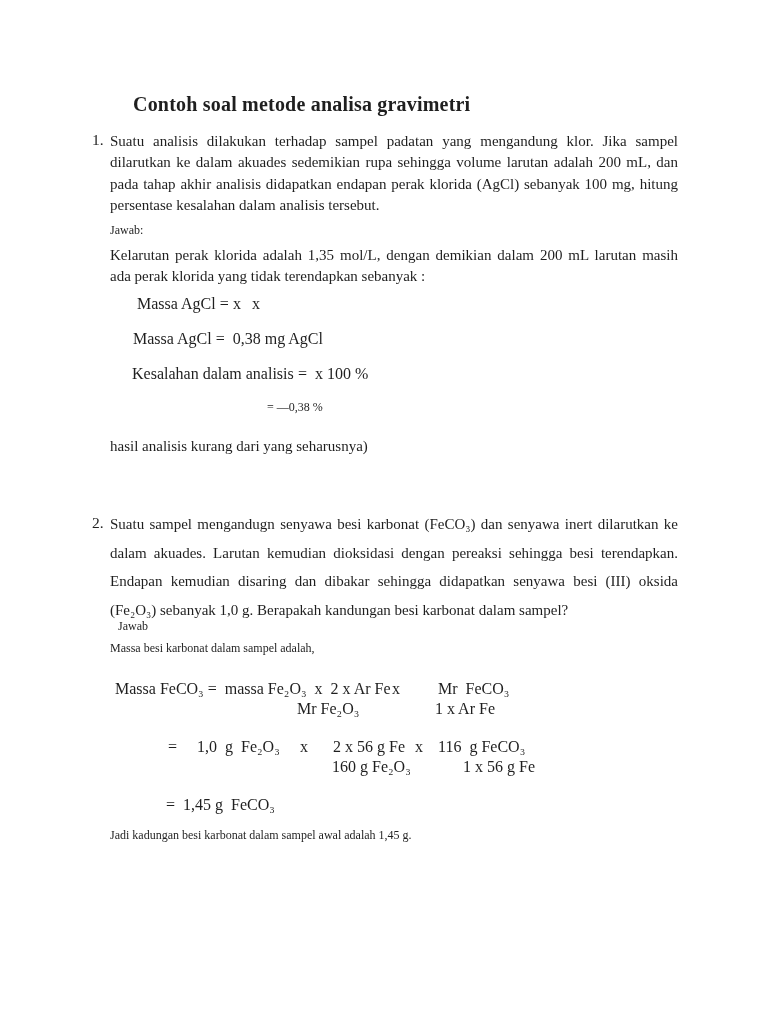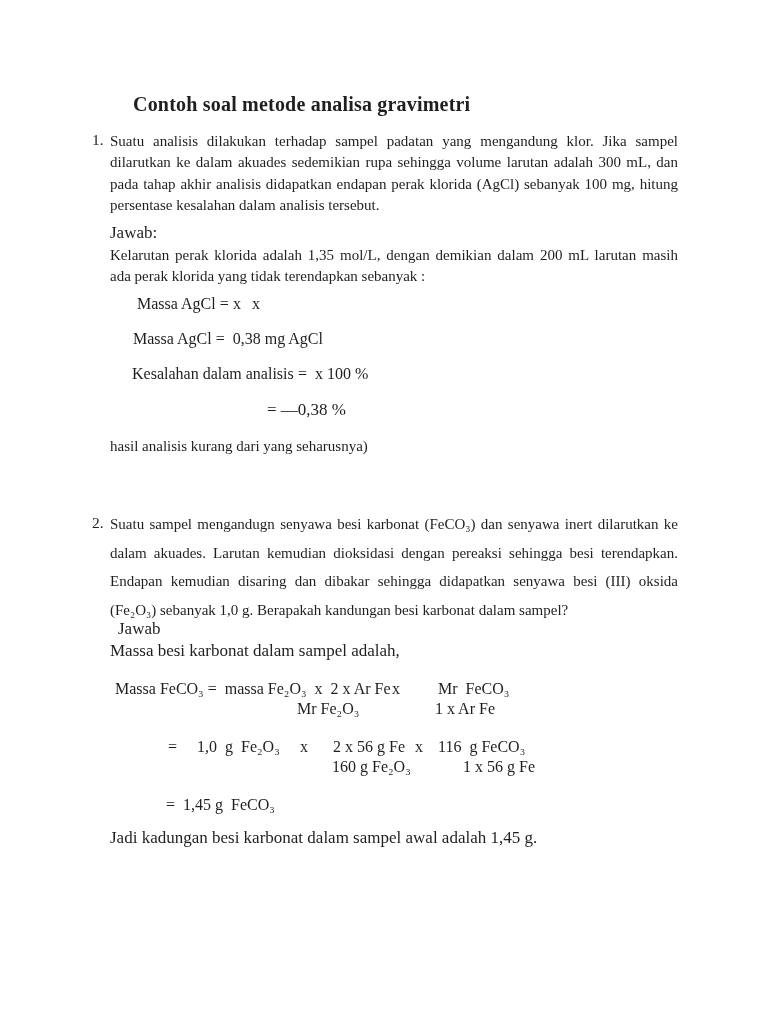--- a/index.html
+++ b/index.html
@@ -25,33 +25,33 @@
   .lh28 .pline { line-height: 28.6px; height: 28.6px; }
   .pline { white-space: nowrap; overflow: visible; }
   .jline {
     white-space: normal;
     text-align: justify;
     text-align-last: justify;
     -moz-text-align-last: justify;
   }
   .fline { position: absolute; height: 20px; font-size: 16px; }
   .fseg { position: absolute; white-space: pre; top: 0; }
-  .plain { font-size: 17px; white-space: nowrap; }
+  .plain { font-size: 12px; white-space: nowrap; }
 </style>
 </head>
 <body>
 
 <div class="page">
 
   <div class="abs title" style="left:133px; top:93px;">Contoh soal metode analisa gravimetri</div>
 
   <span class="abs num" style="left:92px; top:131px;">1.</span>
   <div class="abs pblock lh21" style="left:110px; top:131px;">
     <div class="pline jline">Suatu analisis dilakukan terhadap sampel padatan yang mengandung klor. Jika sampel</div>
-    <div class="pline jline">dilarutkan ke dalam akuades sedemikian rupa sehingga volume larutan adalah 300 mL, dan</div>
+    <div class="pline jline">dilarutkan ke dalam akuades sedemikian rupa sehingga volume larutan adalah 200 mL, dan</div>
     <div class="pline jline">pada tahap akhir analisis didapatkan endapan perak klorida (AgCl) sebanyak 100 mg, hitung</div>
     <div class="pline">persentase kesalahan dalam analisis tersebut.</div>
   </div>
 
   <div class="abs plain" style="left:110px; top:223px;">Jawab:</div>
 
   <div class="abs pblock lh21" style="left:110px; top:245px;">
     <div class="pline jline">Kelarutan perak klorida adalah 1,35 mol/L, dengan demikian dalam 200 mL larutan masih</div>
     <div class="pline">ada perak klorida yang tidak terendapkan sebanyak :</div>
   </div>
@@ -66,21 +66,21 @@
     <span class="fseg" style="left:133px;">Massa AgCl =  0,38 mg AgCl</span>
   </div>
 
   <div class="fline" style="top:365px;">
     <span class="fseg" style="left:132px;">Kesalahan dalam analisis</span>
     <span class="fseg" style="left:298px;">=</span>
     <span class="fseg" style="left:315px;">x 100 %</span>
   </div>
 
   <div class="fline" style="top:400px;">
-    <span class="fseg" style="left:267px; font-size:17px;">= —0,38 %</span>
+    <span class="fseg" style="left:267px; font-size:12px;">= —0,38 %</span>
   </div>
 
   <div class="abs pblock lh21" style="left:110px; top:436px;">
     <div class="pline">hasil analisis kurang dari yang seharusnya)</div>
   </div>
 
   <span class="abs num" style="left:92px; top:514px;">2.</span>
   <div class="abs pblock lh28" style="left:110px; top:510px;">
     <div class="pline jline">Suatu sampel mengandugn senyawa besi karbonat (FeCO₃) dan senyawa inert dilarutkan ke</div>
     <div class="pline jline">dalam akuades. Larutan kemudian dioksidasi dengan pereaksi sehingga besi terendapkan.</div>

